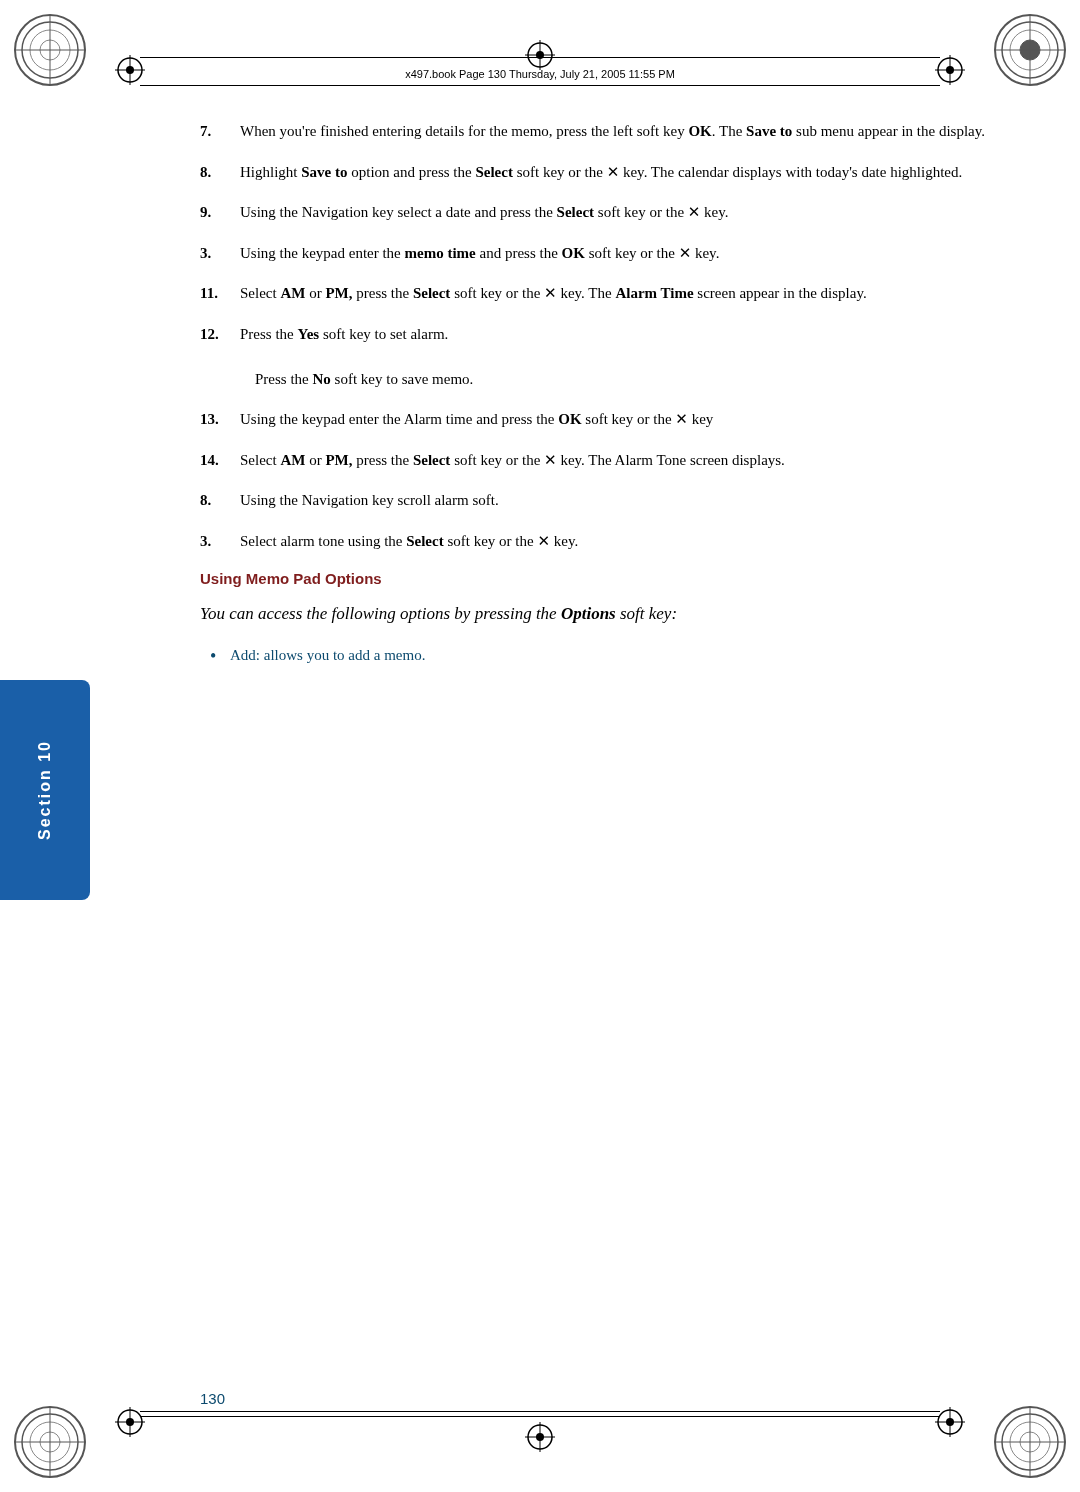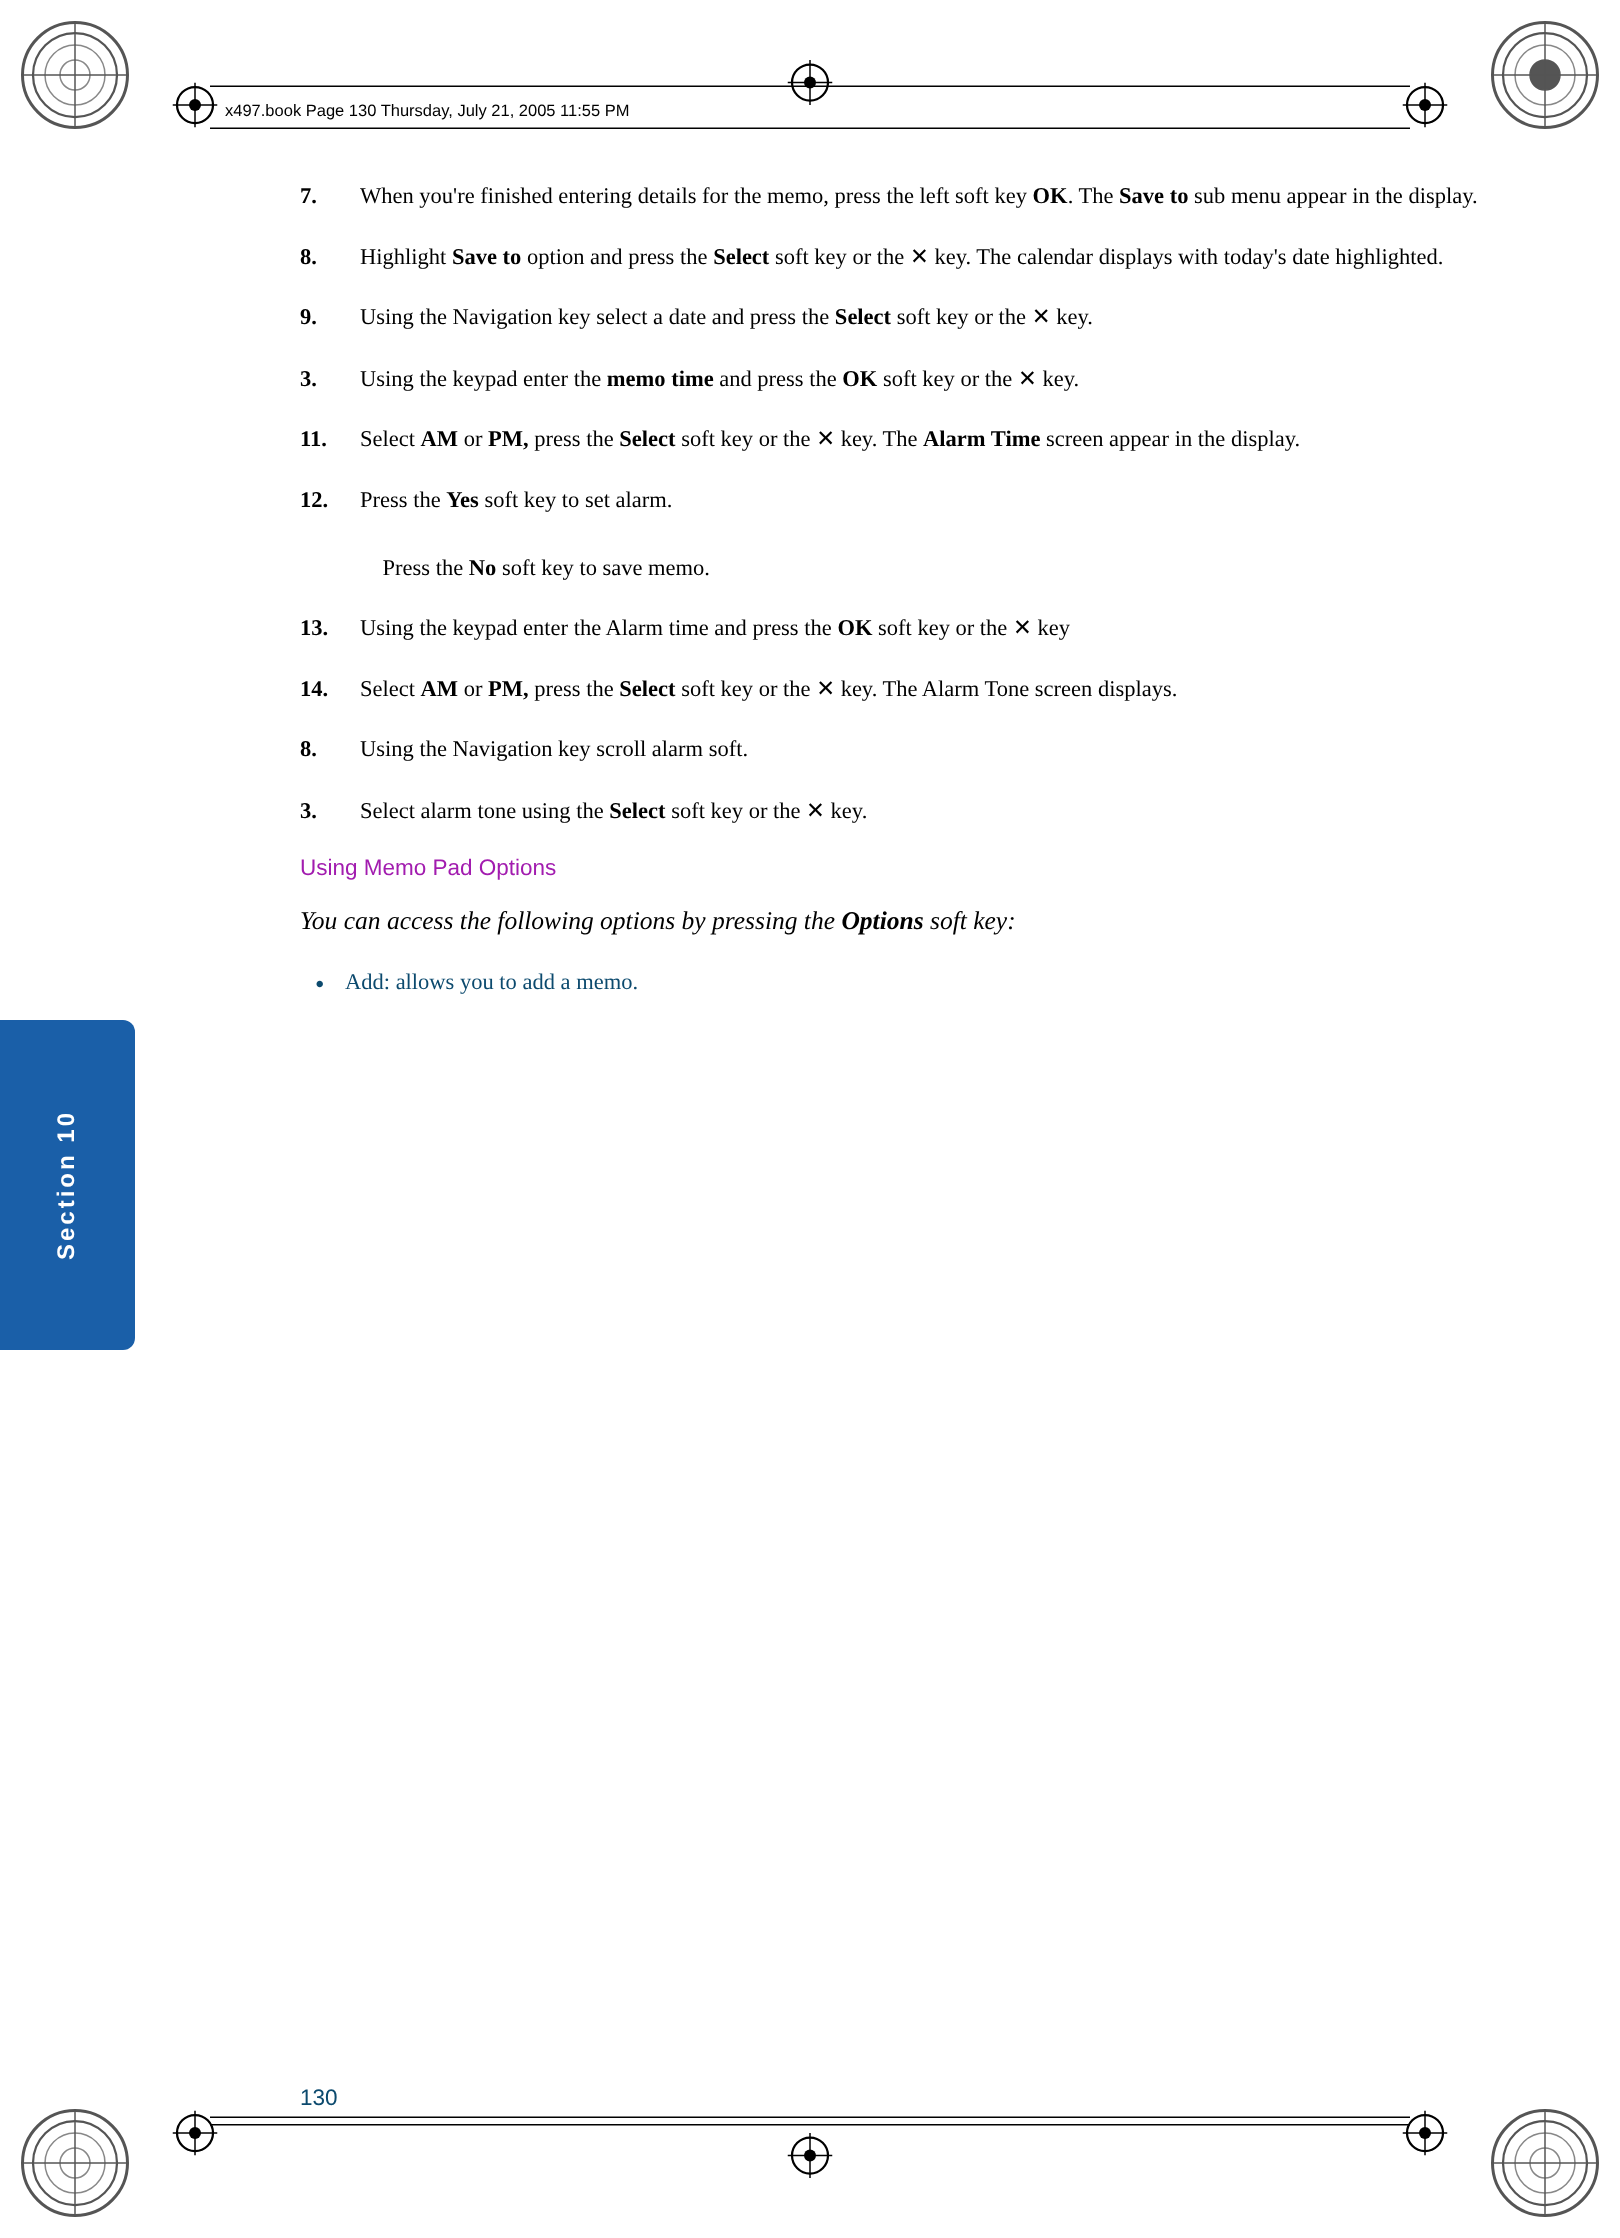--- a/index.html
+++ b/index.html
@@ -114,23 +114,23 @@
       min-width: 40px;
       font-size: 15px;
     }
 
     .list-content {
       flex: 1;
     }
 
     
     .section-heading {
-      color: #a21caf;
+      color: #7f1d1d;
       font-size: 15px;
-      font-weight: normal;
+      font-weight: bold;
       font-family: Arial, sans-serif;
       margin-bottom: 14px;
       margin-top: 8px;
     }
 
     
     .body-paragraph {
       font-size: 17px;
       line-height: 1.5;
       margin-bottom: 16px;
@@ -203,20 +203,21 @@
       right: 140px;
       border-top: 1.5px solid #000;
     }
 
     .header-content {
       position: absolute;
       top: 60px;
       left: 150px;
       right: 150px;
       display: flex;
+      justify-content: center;
       align-items: center;
       height: 28px;
     }
 
     .header-info {
       font-size: 11px;
       font-family: Arial, sans-serif;
       color: #000;
     }
 

